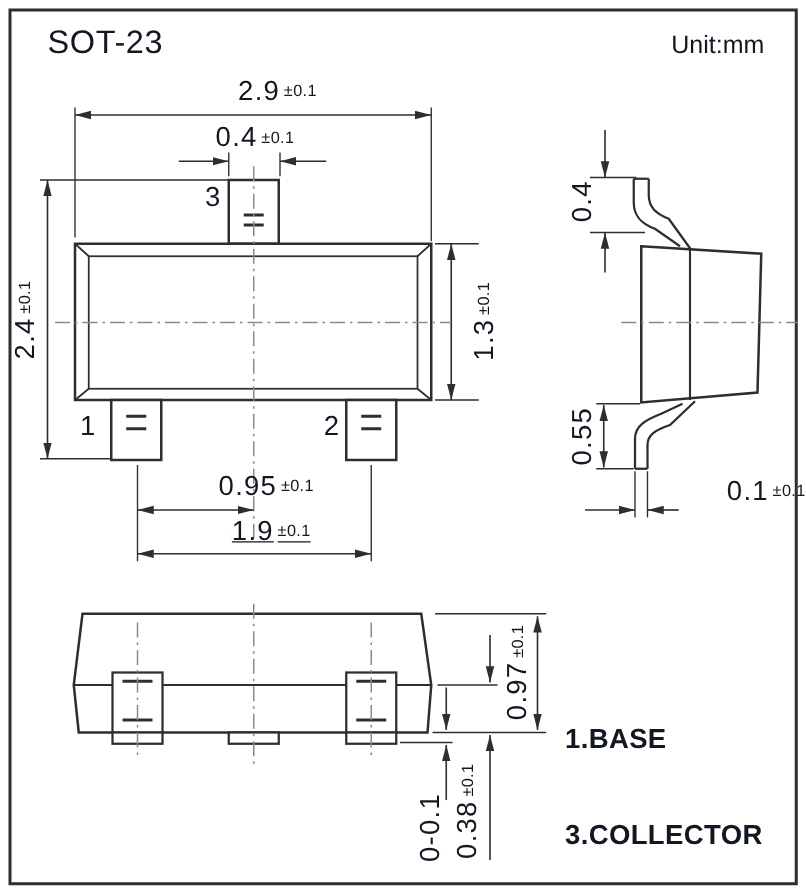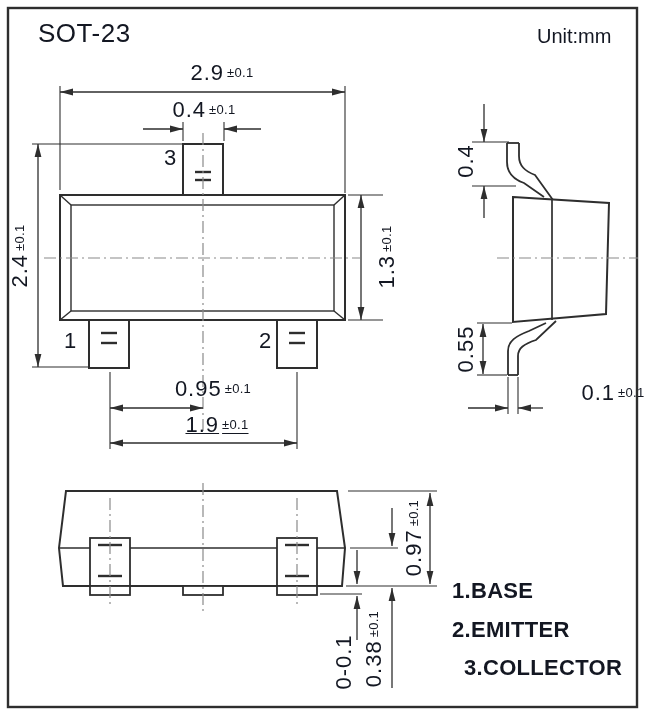--- a/index.html
+++ b/index.html
@@ -183,16 +183,15 @@
   </div>
   <div class="rot" style="left:344px;top:662px;">
     <span class="v">0-0.1</span>
   </div>
 
   <div class="pin" style="left:164px;top:147px;">3</div>
   <div class="pin" style="left:64px;top:330px;">1</div>
   <div class="pin" style="left:259px;top:330px;">2</div>
 
   <div class="legend-item" style="left:452px;top:580px;">1.BASE</div>
-  <div class="legend-item" style="left:452px;top:619px;">2.EMITTER</div>
-  <div class="legend-item" style="left:452px;top:657px;margin-left:12px;">3.COLLECTOR</div>
+  <div class="legend-item" style="left:452px;top:657px;">3.COLLECTOR</div>
 
 </div>
 
 </body></html>

